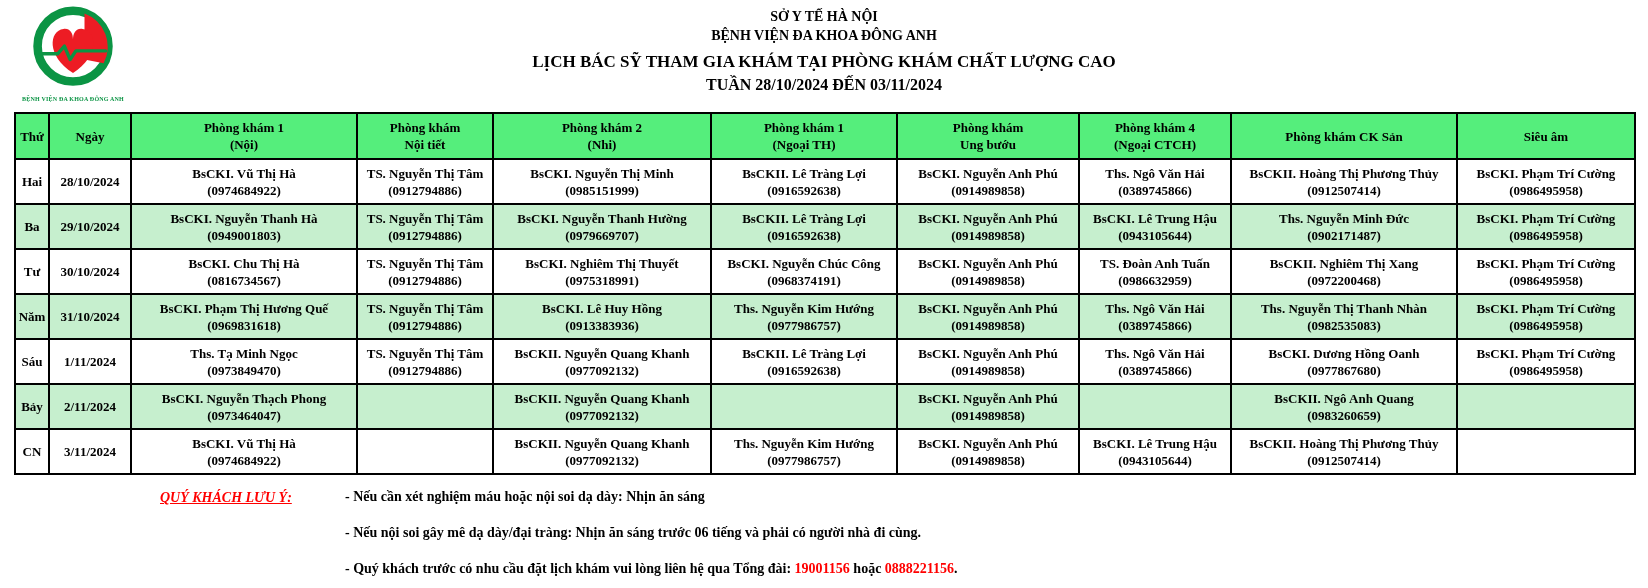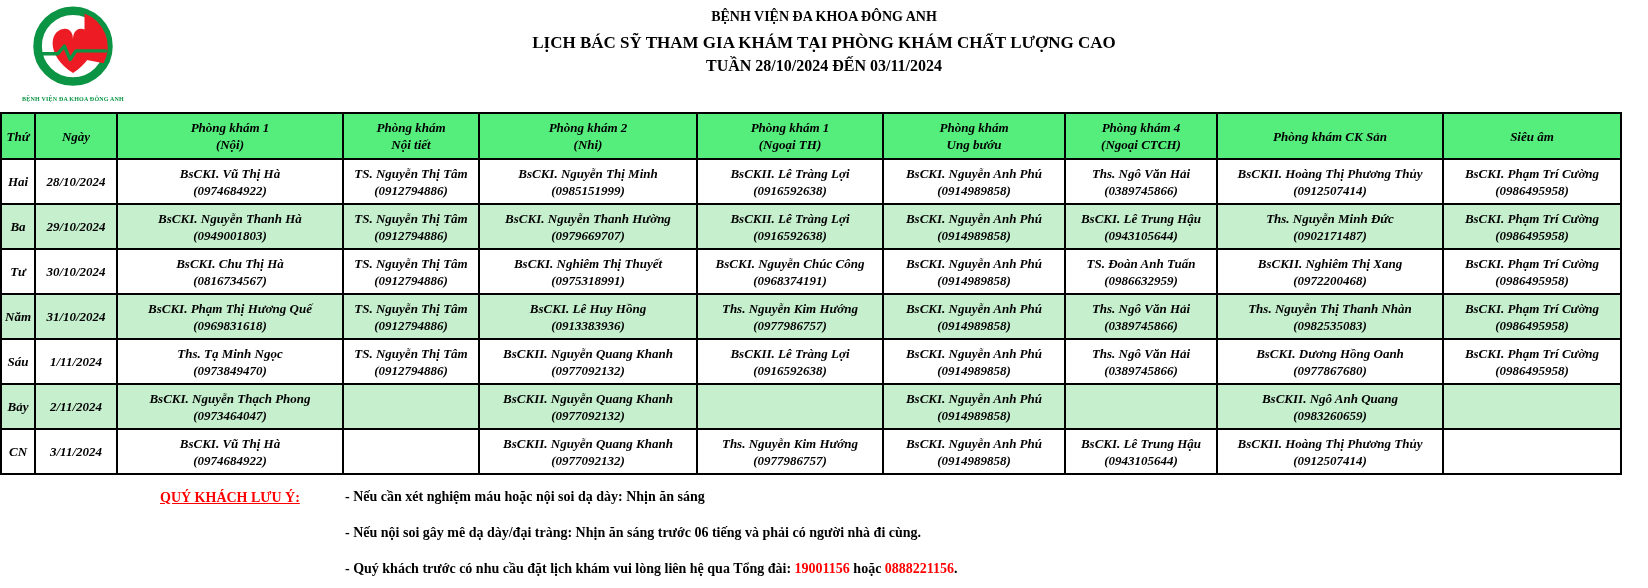--- a/index.html
+++ b/index.html
@@ -13,54 +13,55 @@
   .logo-box{position:absolute;left:14px;top:4px;width:118px;text-align:center;}
   .logo-caption{font-size:6px;font-weight:bold;color:#0b9444;letter-spacing:.2px;margin-top:-2px;}
   .head-center{text-align:center;font-weight:bold;padding-top:7px;}
   .head-line1{font-size:14px;line-height:19px;}
   .head-line2{font-size:14px;line-height:19px;}
   .head-title{font-size:17px;line-height:24px;margin-top:5px;}
   .head-sub{font-size:16px;line-height:22px;}
   
   table.schedule{
     border-collapse:collapse;table-layout:fixed;
-    width:1620px;font-style:italic;
+    margin-left:14px;width:1620px;
   }
   table.schedule th,table.schedule td{
     border:2px solid #000;padding:0 2px;text-align:center;vertical-align:middle;
     font-weight:bold;font-size:13px;overflow:hidden;
   }
   table.schedule th{background:#55ee7c;height:44px;line-height:17px;}
   table.schedule td{height:43px;line-height:17px;background:#ffffff;}
   table.schedule tr.shaded td{background:#c6efce;}
   .cell-line{white-space:nowrap;}
   
   .notes-area{display:flex;align-items:flex-start;margin:14px 0 0 160px;}
   .notes-label{
-    color:#ff0000;font-weight:bold;text-decoration:underline;
+    color:#ff0000;font-weight:bold;font-style:italic;text-decoration:underline;
     font-size:14px;width:185px;flex:none;margin-top:1px;
   }
   .notes-list{display:flex;flex-direction:column;gap:20px;font-weight:bold;font-size:14px;}
   .note-line{white-space:nowrap;}
   .phone-red{color:#ff0000;margin-top:40px;}
 </style>
 </head>
 <body>
 
 <div class="top-area">
   <div class="logo-box">
     <svg width="96" height="90" viewBox="0 0 100 94">
       <circle cx="50" cy="44" r="37" fill="none" stroke="#0b9444" stroke-width="9"></circle>
       <path d="M62 10 a37 37 0 0 1 20 52 L62 58 Z" fill="#ed1c24"></path>
       <path d="M50 72 C22 54 25 28 40 26 C48 25 50 32 50 37 C50 32 52 25 60 26 C75 28 78 54 50 72 Z" fill="#ed1c24"></path>
       <polyline points="16,52 34,52 41,44 47,58 53,49 84,49" fill="none" stroke="#0b9444" stroke-width="3.5" stroke-linejoin="round" stroke-linecap="round"></polyline>
     </svg>
     <div class="logo-caption">BỆNH VIỆN ĐA KHOA ĐÔNG ANH</div>
   </div>
   <div class="head-center">
+    <div class="head-line1">SỞ Y TẾ HÀ NỘI</div>
     <div class="head-line2">BỆNH VIỆN ĐA KHOA ĐÔNG ANH</div>
     <div class="head-title">LỊCH BÁC SỸ THAM GIA KHÁM TẠI PHÒNG KHÁM CHẤT LƯỢNG CAO</div>
     <div class="head-sub">TUẦN 28/10/2024 ĐẾN 03/11/2024</div>
   </div>
 </div>
 
 <table class="schedule">
   <colgroup id="schedule-colgroup">
       <col style="width: 34px;">
       <col style="width: 82px;">

